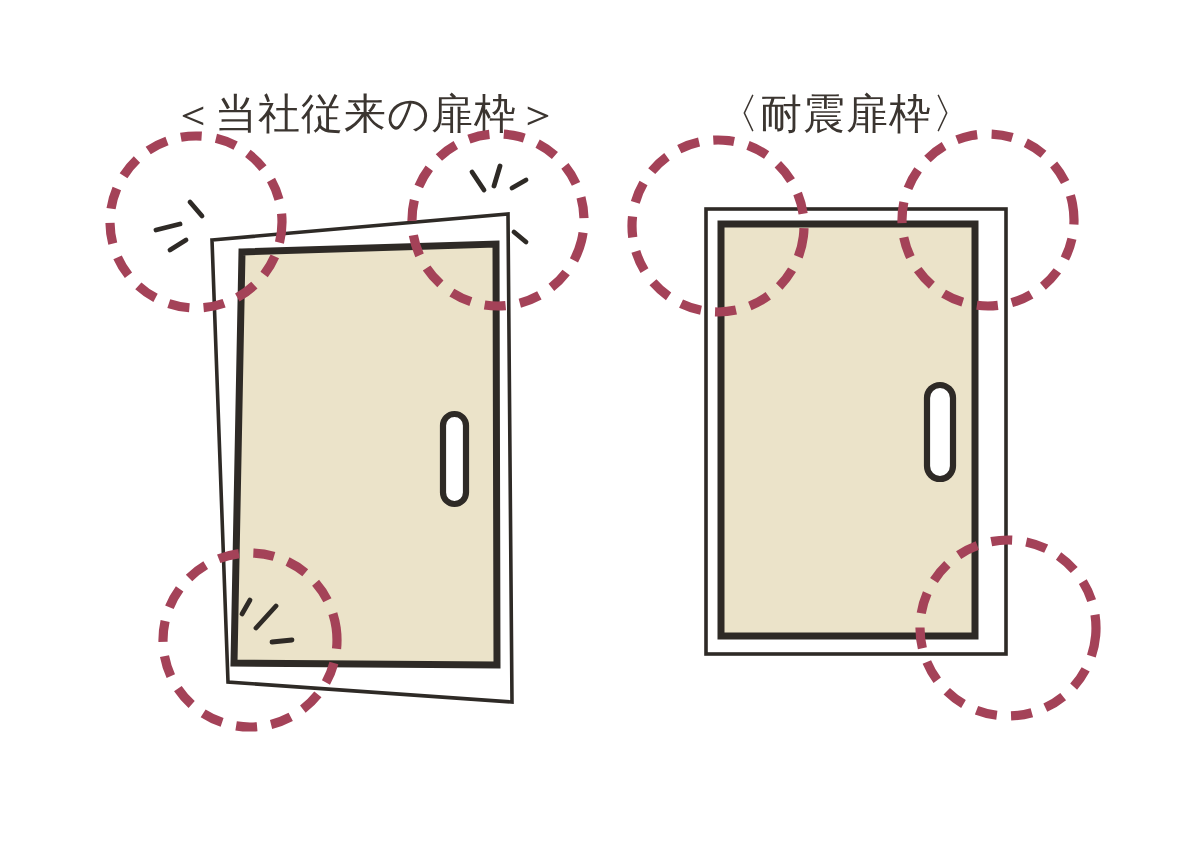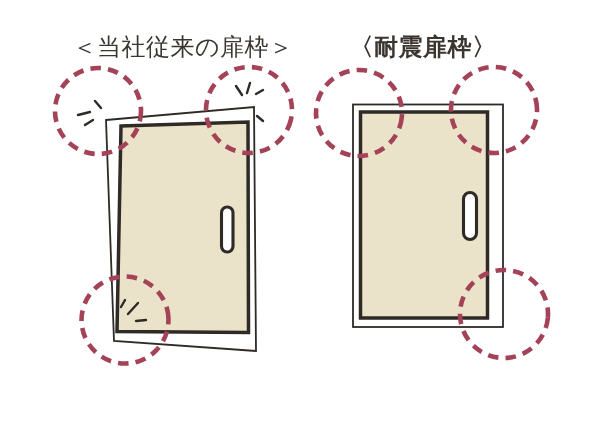--- a/index.html
+++ b/index.html
@@ -14,30 +14,30 @@
   .canvas {
     position: relative;
     width: 600px;
     height: 431px;
     background: var(--background);
     overflow: hidden;
     font-family: "Liberation Sans", "DejaVu Sans", sans-serif;
   }
   .fig-title {
     position: absolute;
-    top: 34px;
+    top: 46px;
     transform: translateX(-50%);
     white-space: nowrap;
-    font-size: 24px;
+    font-size: 21px;
     line-height: 1.1;
     color: var(--text);
     letter-spacing: 0.5px;
   }
   .fig-title.left  { left: 183px; }
-  .fig-title.right { left: 423px; font-weight: bold; }
+  .fig-title.right { left: 423px; }
   .diagram {
     position: absolute;
     left: 0;
     top: 0;
   }
   .frame-line {
     fill: #ffffff;
     stroke: var(--ink);
     stroke-width: 1.8;
     stroke-linejoin: miter;

